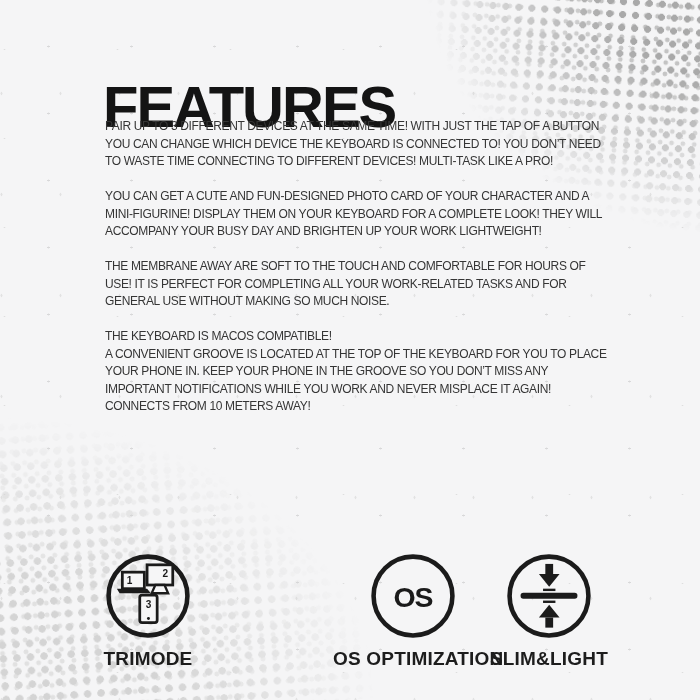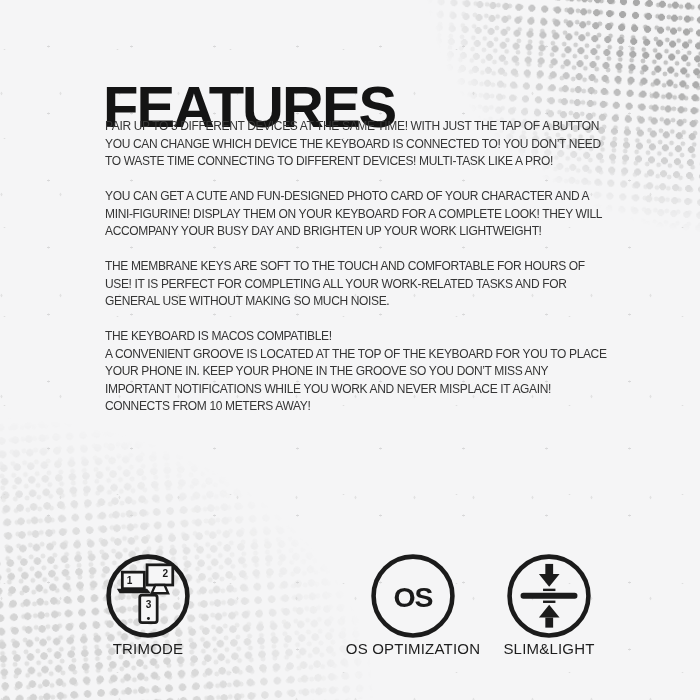--- a/index.html
+++ b/index.html
@@ -50,21 +50,21 @@
   .copy{
     position:absolute;left:105px;top:118px;width:502px;z-index:2;
     font-size:12px;line-height:17.5px;letter-spacing:-.35px;color:#353535;
   }
   .copy p{margin:0 0 17.5px 0;}
   .copy .line{display:block;}
   .features-row{position:absolute;left:0;top:552px;width:700px;height:130px;z-index:2;}
   .feature{position:absolute;text-align:center;}
   .feature svg{display:block;margin:0 auto;}
   .feature .flabel{
-    font-size:15px;font-weight:400;letter-spacing:.2px;color:#1d1d1d;
+    margin-top:8px;font-size:19px;font-weight:700;letter-spacing:.2px;color:#1d1d1d;
     white-space:nowrap;
   }
   .f0{left:78px;width:140px;}
   .f1{left:209px;width:150px;}
   .f2{left:333px;width:160px;}
   .f3{left:479px;width:140px;}
   .ink{fill:#1b1b1b;}
   .strk{fill:none;stroke:#1b1b1b;}
   .scr{fill:#f6f6f7;stroke:#1b1b1b;}
   .num{font-family:"Liberation Sans",sans-serif;font-weight:700;font-size:11px;fill:#1b1b1b;text-anchor:middle;}
@@ -74,21 +74,21 @@
 
 <div class="speckle"></div>
 <div class="halftone tr"></div>
 <div class="halftone bl"></div>
 
 <h1 class="page-title">FEATURES</h1>
 
 <div class="copy">
   <p>PAIR UP TO 3 DIFFERENT DEVICES AT THE SAME TIME! WITH JUST THE TAP OF A BUTTON YOU CAN CHANGE WHICH DEVICE THE KEYBOARD IS CONNECTED TO! YOU DON’T NEED TO WASTE TIME CONNECTING TO DIFFERENT DEVICES! MULTI-TASK LIKE A PRO!</p>
   <p>YOU CAN GET A CUTE AND FUN-DESIGNED PHOTO CARD OF YOUR CHARACTER AND A MINI-FIGURINE! DISPLAY THEM ON YOUR KEYBOARD FOR A COMPLETE LOOK! THEY WILL ACCOMPANY YOUR BUSY DAY AND BRIGHTEN UP YOUR WORK LIGHTWEIGHT!</p>
-  <p>THE MEMBRANE KEYS ARE SOFT TO THE TOUCH AND COMFORTABLE FOR HOURS OF USE! IT IS PERFECT FOR COMPLETING ALL YOUR WORK-RELATED TASKS AND FOR GENERAL USE WITHOUT MAKING SO MUCH NOISE.</p>
+  <p>THE MEMBRANE AWAY ARE SOFT TO THE TOUCH AND COMFORTABLE FOR HOURS OF USE! IT IS PERFECT FOR COMPLETING ALL YOUR WORK-RELATED TASKS AND FOR GENERAL USE WITHOUT MAKING SO MUCH NOISE.</p>
   <p>
     <span class="line">THE KEYBOARD IS MACOS COMPATIBLE!</span>
     <span class="line">A CONVENIENT GROOVE IS LOCATED AT THE TOP OF THE KEYBOARD FOR YOU TO PLACE YOUR PHONE IN. KEEP YOUR PHONE IN THE GROOVE SO YOU DON’T MISS ANY IMPORTANT NOTIFICATIONS WHILE YOU WORK AND NEVER MISPLACE IT AGAIN!</span>
     <span class="line">CONNECTS FROM 10 METERS AWAY!</span>
   </p>
 </div>
 
 <div class="features-row">
 
   <div class="feature f0">

